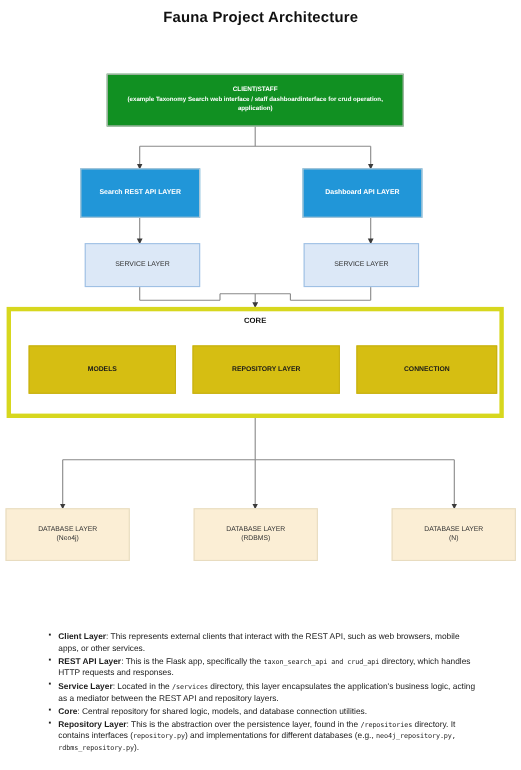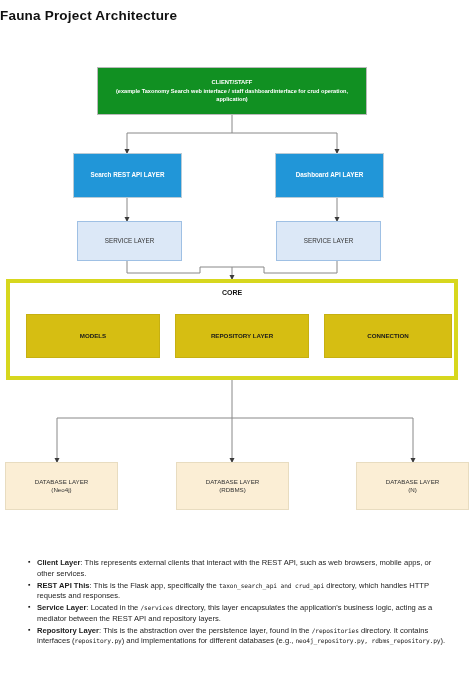--- a/index.html
+++ b/index.html
@@ -13,20 +13,21 @@
     position: relative;
     font-family: "Liberation Sans", sans-serif;
     color: #1a1a1a;
     overflow: hidden;
   }
   #page-title {
     position: absolute;
     top: 8px;
     left: 0;
     width: 474px;
+    text-align: center;
     font-size: 13.5px;
     font-weight: bold;
     letter-spacing: 0.2px;
     color: #111111;
   }
 
   
   #diagram {
     position: absolute;
     left: 0;
@@ -119,21 +120,21 @@
   #notes {
     position: absolute;
     left: 26px;
     top: 558px;
     width: 424px;
     font-size: 7.6px;
     line-height: 1.42;
     color: #1c1c1c;
   }
   #notes ul {
-    margin: 0;
+    margin: 16px;
     padding: 0 0 0 11px;
     list-style: none;
   }
   #notes li {
     position: relative;
     margin: 0 0 1px 0;
     padding-left: 0;
   }
   #notes li::before {
     content: "▪";
@@ -233,17 +234,18 @@
   <div class="node db" style="left:356px; top:407px; width:113px; height:48px;">
     <div>DATABASE LAYER</div>
     <div class="dbname">(N)</div>
   </div>
 
 </div>
 
 <div id="notes">
   <ul id="notes-list">
       <li><b>Client Layer</b>: This represents external clients that interact with the REST API, such as web browsers, mobile apps, or other services.</li>
-      <li><b>REST API This</b>: This is the Flask app, specifically the <code>taxon_search_api</code><code> and </code><code>crud_api</code> directory, which handles HTTP requests and responses.</li>
+      <li><b>REST API Layer</b>: This is the Flask app, specifically the <code>taxon_search_api</code><code> and </code><code>crud_api</code> directory, which handles HTTP requests and responses.</li>
       <li><b>Service Layer</b>: Located in the <code>/services</code> directory, this layer encapsulates the application's business logic, acting as a mediator between the REST API and repository layers.</li>
+      <li><b>Core</b>: Central repository for shared logic, models, and database connection utilities.</li>
       <li><b>Repository Layer</b>: This is the abstraction over the persistence layer, found in the <code>/repositories</code> directory. It contains interfaces (<code>repository.py</code>) and implementations for different databases (e.g., <code>neo4j_repository.py, rdbms_repository.py</code>).</li>
     </ul>
 </div>
 
 </body></html>

